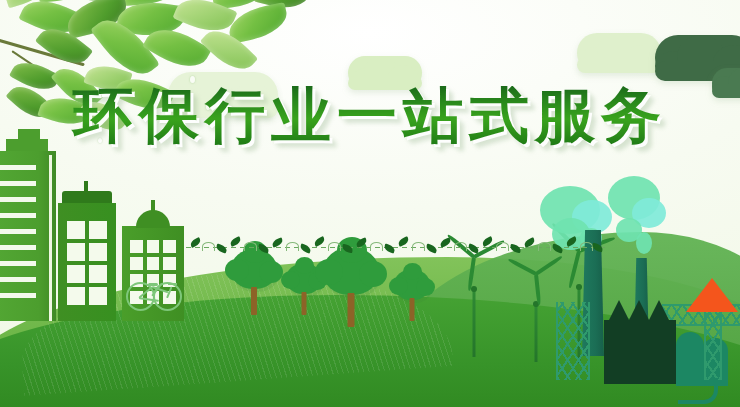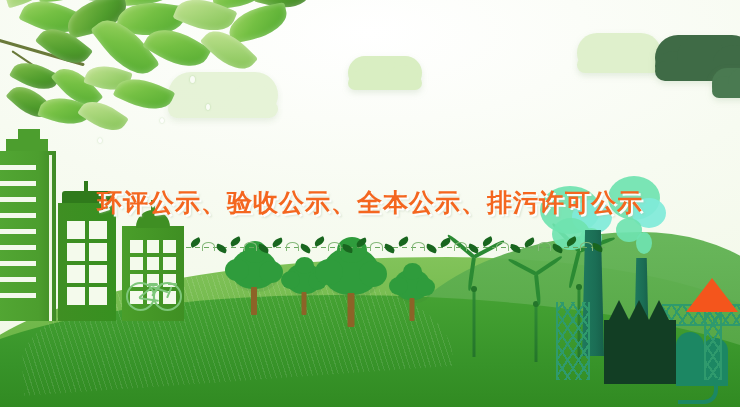--- a/index.html
+++ b/index.html
@@ -414,15 +414,15 @@
     <div class="curl" style="left:310px;top:6px;"></div>
     <div class="vleaf dn" style="left:324px;top:9px;transform:rotate(14deg);"></div>
     <div class="vleaf" style="left:338px;top:3px;transform:rotate(-22deg);"></div>
     <div class="curl" style="left:352px;top:6px;"></div>
     <div class="vleaf dn" style="left:366px;top:9px;transform:rotate(18deg);"></div>
     <div class="vleaf" style="left:380px;top:2px;transform:rotate(-24deg);"></div>
     <div class="curl" style="left:394px;top:6px;"></div>
     <div class="vleaf dn" style="left:406px;top:8px;transform:rotate(16deg);"></div>
   </div>
 
-  <div class="subtitle">环评公示、验收公示、全本公示、排污许可公示</div>
+  <div class="title">环保行业一站式服务</div>
 
 </div>
 
 </body></html>

